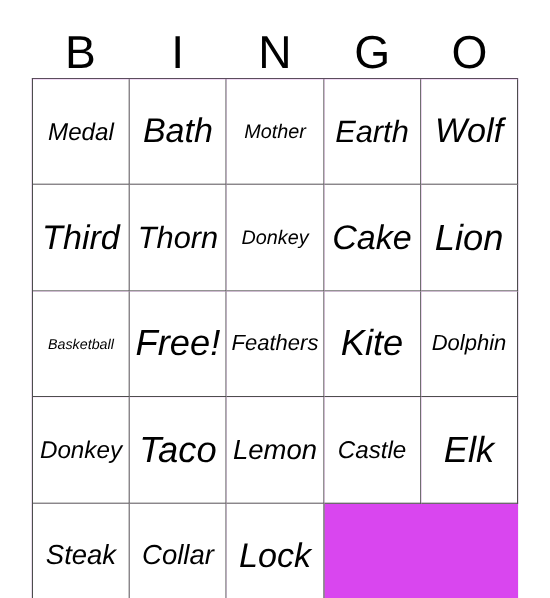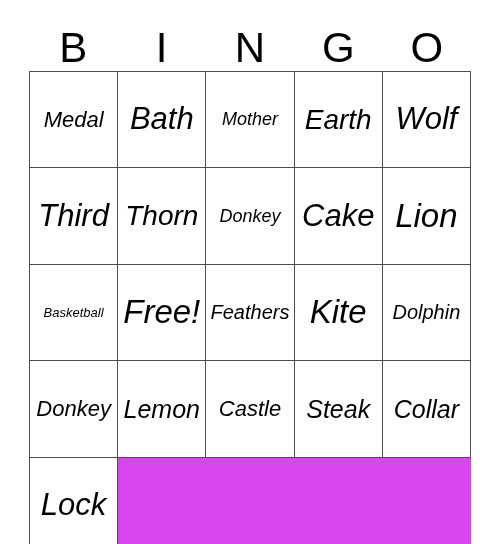--- a/index.html
+++ b/index.html
@@ -153,25 +153,31 @@
         <span class="cell-text fs-max">Kite</span>
       </div>
 
     <div class="bingo-cell">
         <span class="cell-text fs-m">Dolphin</span>
       </div>
     <div class="bingo-cell">
         <span class="cell-text fs-ml">Donkey</span>
       </div>
     <div class="bingo-cell">
+        <span class="cell-text fs-max">Taco</span>
+      </div>
+    <div class="bingo-cell">
         <span class="cell-text fs-l">Lemon</span>
       </div>
 
     <div class="bingo-cell">
         <span class="cell-text fs-ml">Castle</span>
+      </div>
+    <div class="bingo-cell">
+        <span class="cell-text fs-max">Elk</span>
       </div>
     <div class="bingo-cell">
         <span class="cell-text fs-l">Steak</span>
       </div>
     <div class="bingo-cell">
         <span class="cell-text fs-l">Collar</span>
       </div>
     <div class="bingo-cell">
         <span class="cell-text fs-xxl">Lock</span>
       </div>

